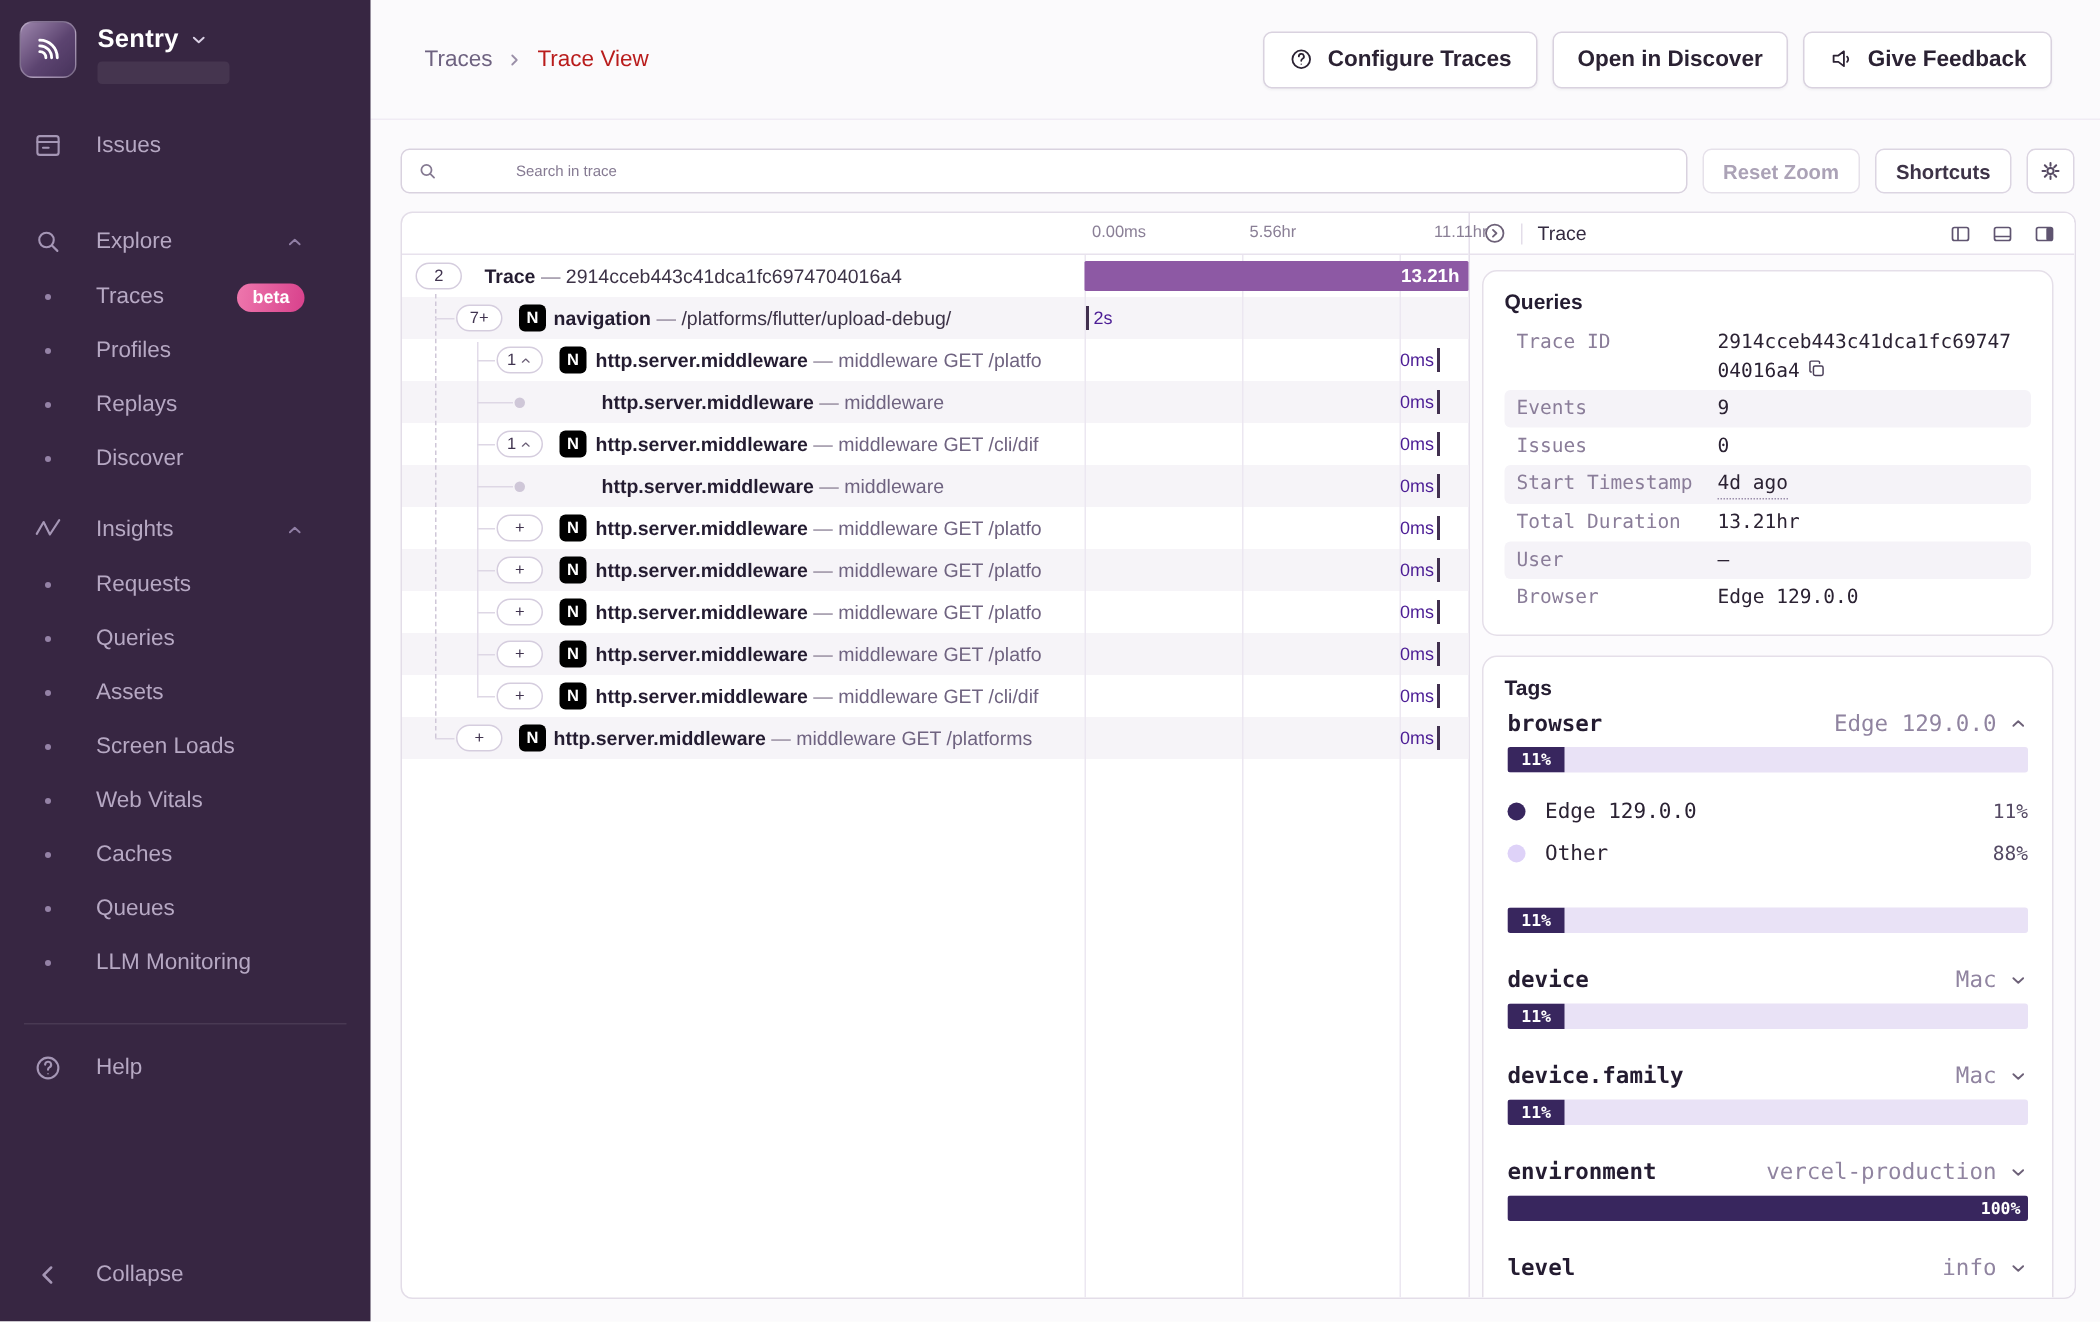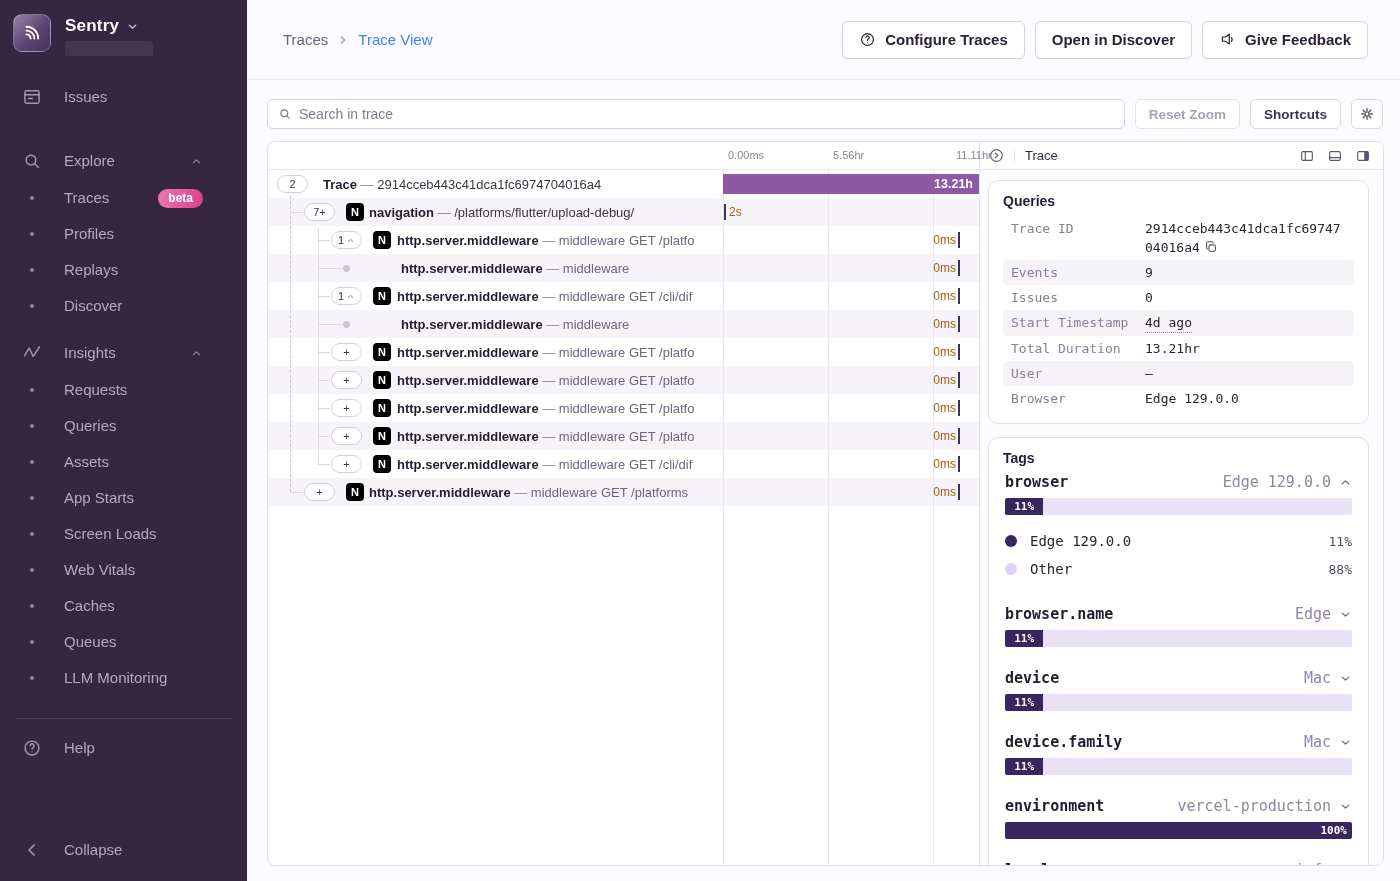--- a/index.html
+++ b/index.html
@@ -36,32 +36,32 @@
   .nav-footer-wrap{ margin-top:22px; border-top:1px solid rgba(255,255,255,.09); padding-top:10px; margin-left:16px; margin-right:16px; }
   .nav-footer-wrap .nav-item{ padding-left:6px; }
   .collapse-row{ position:absolute; bottom:12px; left:0; width:100%; }
 
   
   .main{ position:absolute; left:247px; top:0; right:0; height:881px; background:#fbfafc; }
   .topbar{ height:80px; display:flex; align-items:center; padding:0 32px 0 36px; border-bottom:1px solid #f0ebf4; }
   .breadcrumb{ display:flex; align-items:center; gap:9px; font-size:15px; }
   .bc-link{ color:#6e6280; cursor:pointer; }
   .bc-sep{ width:12px; height:12px; color:#9a8fa8; }
-  .bc-current{ color:#3b82f6; }
+  .bc-current{ color:#b91c1c; }
   .topbar-actions{ margin-left:auto; display:flex; gap:10px; }
   .tb-btn{ display:inline-flex; align-items:center; gap:9px; height:38px; padding:0 16px; background:#fff;
     border:1px solid #d9d2df; border-radius:6px; font-family:inherit; font-size:15px; font-weight:700; color:#2b2233;
     cursor:pointer; box-shadow:0 1px 2px rgba(43,34,51,.05); }
   .tb-btn .icn{ width:17px; height:17px; color:#2b2233; }
 
   .toolbar{ display:flex; gap:10px; padding:19px 17px 12px 20px; align-items:center; }
   .search-box{ flex:1; height:30px; background:#fff; border:1px solid #d9d2df; border-radius:6px;
     display:flex; align-items:center; padding:0 10px; gap:7px; }
   .search-box .icn{ width:14px; height:14px; color:#857a92; flex-shrink:0; }
-  .search-box input{ border:none; outline:none; flex:1; font-family:inherit; font-size:14px; color:#1d4ed8; background:transparent; }
+  .search-box input{ border:none; outline:none; flex:1; font-family:inherit; font-size:10px; color:#1d4ed8; background:transparent;margin-left:45px; }
   .search-box input::placeholder{ color:#857a92; }
   .btn{ height:30px; padding:0 13px; background:#fff; border:1px solid #dcd5e2; border-radius:6px;
     font-family:inherit; font-size:13.5px; font-weight:700; color:#3d3347; cursor:pointer; }
   .btn.disabled{ color:#aba2b6; border-color:#e6e1ea; }
   .btn.icon-btn{ width:32px; display:flex; align-items:center; justify-content:center; padding:0; }
   .btn .icn{ width:16px; height:16px; color:#564a63; }
 
   
   .trace-container{ margin:0 16px 0 20px; height:725px; background:#fff; border:1px solid #e3dde8;
     border-radius:8px; display:flex; overflow:hidden; }
@@ -88,21 +88,21 @@
   .t-desc.dark{ color:#3d3347; }
   .stub{ position:absolute; top:50%; height:1px; background:#ded7e5; z-index:4; }
   .tree-dot{ position:absolute; top:11px; left:75px; width:7px; height:7px; border-radius:50%; background:#cfc7d8; z-index:4; }
   .conn{ position:absolute; width:1px; z-index:4; pointer-events:none; }
   .conn.dashed{ left:22px; top:26px; height:296px; border-left:1px dashed #cfc7d8; }
   .conn.solid{ left:50px; top:58px; height:237px; border-left:1px solid #e2dbe9; }
   .bar-full{ position:absolute; left:0; right:0; top:4px; bottom:4px; background:var(--accent-purple,#8d59a4);
     border-radius:1px; z-index:4; }
   .bar-full span{ position:absolute; right:6px; top:50%; transform:translateY(-50%); color:#fff; font-size:12.5px; font-weight:700; }
   .mini-tick{ position:absolute; top:6px; bottom:6px; width:2px; background:#41304f; z-index:4; }
-  .dur{ position:absolute; top:50%; transform:translateY(-50%); font-size:12px; color:#a16207; z-index:4; }
+  .dur{ position:absolute; top:50%; transform:translateY(-50%); font-size:12px; color:#4c1d95; z-index:4; }
 
   
   .right-pane{ flex:1; border-left:1px solid #e6e0eb; display:flex; flex-direction:column; background:#fcfbfd; }
   .rp-header{ height:28px; background:#fff; border-bottom:1px solid #e8e2ed; display:flex; align-items:center; padding:0 12px 0 8px; }
   .rp-header .circ{ width:17px; height:17px; color:#6d6178; cursor:pointer; }
   .rp-divider{ width:1px; height:14px; background:#e3dde9; margin:0 10px 0 9px; }
   .rp-title{ font-size:13px; color:#332a40; }
   .rp-layouts{ margin-left:auto; display:flex; gap:12px; }
   .rp-layouts .icn{ width:16px; height:16px; color:#5f5470; cursor:pointer; }
   .rp-body{ flex:1; overflow:hidden; padding:10px 14px 0 8px; }
@@ -239,26 +239,20 @@
         <div class="nav-item sub">
           <span class="bullet-wrap">
             <span class="bullet"></span>
           </span>
           <span class="nav-label">Assets</span>
         </div>
         <div class="nav-item sub">
           <span class="bullet-wrap">
             <span class="bullet"></span>
           </span>
-          <span class="nav-label">App Starts</span>
-        </div>
-        <div class="nav-item sub">
-          <span class="bullet-wrap">
-            <span class="bullet"></span>
-          </span>
           <span class="nav-label">Screen Loads</span>
         </div>
         <div class="nav-item sub">
           <span class="bullet-wrap">
             <span class="bullet"></span>
           </span>
           <span class="nav-label">Web Vitals</span>
         </div>
         <div class="nav-item sub">
           <span class="bullet-wrap">
@@ -620,29 +614,20 @@
                       <span class="l-pct">11%</span>
                     </div>
                     <div class="legend-row">
                       <span class="dot light"></span>
                       <span class="l-label">Other</span>
                       <span class="l-pct">88%</span>
                     </div>
                   </div>
                 </div>
                 <div class="tag-block">
-    <div class="tag-head">
-                    <span class="tag-name">browser.name</span>
-                    <span class="tag-val">Edge</span>
-                    <span class="tag-chev icn">
-                      <svg viewBox="0 0 24 24" fill="none" stroke="currentColor" stroke-width="2.3" stroke-linecap="round" stroke-linejoin="round">
-                        <path d="M6 9.5l6 5.5 6-5.5"></path>
-                      </svg>
-                    </span>
-                  </div>
     <div class="tag-bar">
                     <div class="tag-fill " style="width:11%">11%</div>
                   </div>
     </div>
                 <div class="tag-block">
     <div class="tag-head">
                     <span class="tag-name">device</span>
                     <span class="tag-val">Mac</span>
                     <span class="tag-chev icn">
                       <svg viewBox="0 0 24 24" fill="none" stroke="currentColor" stroke-width="2.3" stroke-linecap="round" stroke-linejoin="round">

